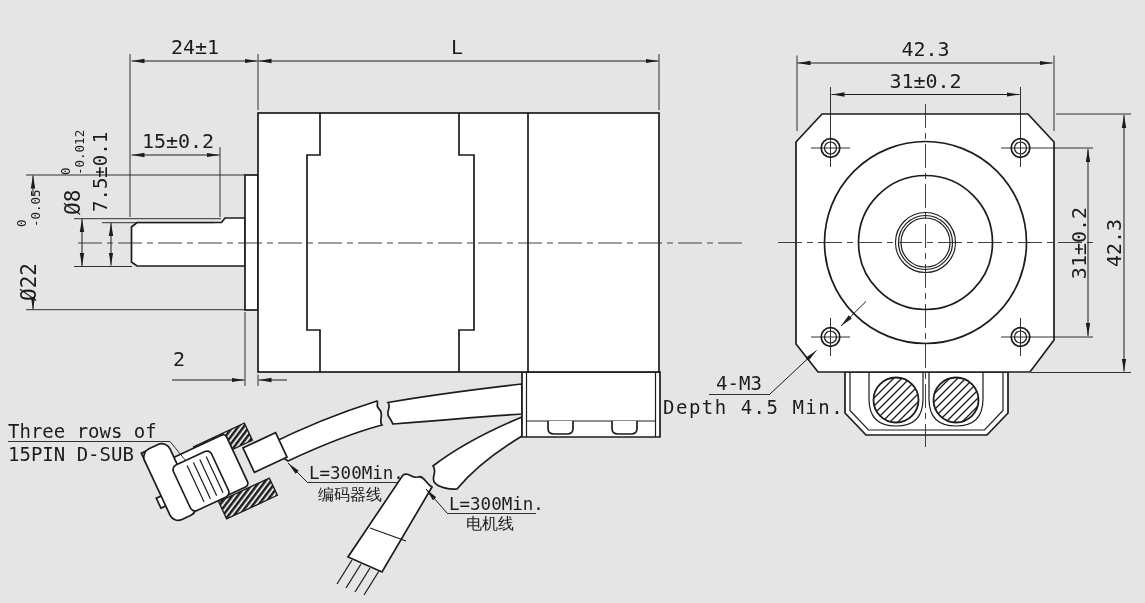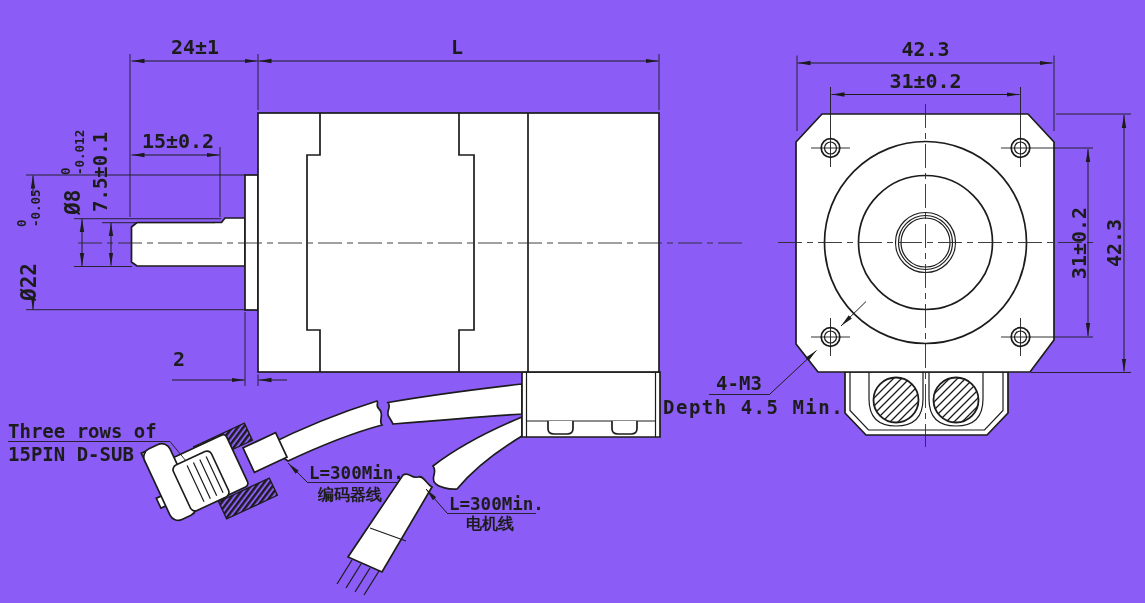--- a/index.html
+++ b/index.html
@@ -1,16 +1,16 @@
 <!DOCTYPE html>
 <html><head>
 <meta charset="utf-8">
 <style>
   html,body{margin:0;padding:0;background:#fff;}
-  .stage{width:1145px;height:603px;position:relative;background:#8b5cf6;overflow:hidden;font-weight:bold;}
+  .stage{width:1145px;height:603px;position:relative;background:#e5e5e5;overflow:hidden;}
   svg{display:block;}
   .ol   {fill:none;stroke:#1c1c1c;stroke-width:1.7;stroke-linejoin:miter;}
   .olf  {fill:#ffffff;stroke:#1c1c1c;stroke-width:1.7;stroke-linejoin:miter;}
   .ol2  {fill:none;stroke:#1c1c1c;stroke-width:1.2;}
   .thin {fill:none;stroke:#1c1c1c;stroke-width:0.9;}
   .dim  {fill:none;stroke:#1c1c1c;stroke-width:1;}
   .cl   {fill:none;stroke:#2a2a2a;stroke-width:0.9;stroke-dasharray:24 5 6 5;}
   .hatchc{stroke:#1c1c1c;stroke-width:1.8;}
   text  {font-family:"DejaVu Sans Mono","Liberation Mono",monospace;fill:#1c1c1c;}
   .t20{font-size:20px;} .t19{font-size:19px;} .t17{font-size:17.5px;}

